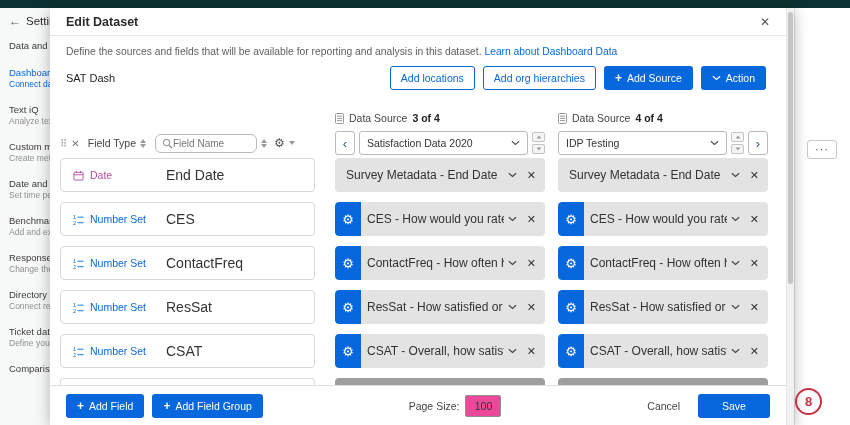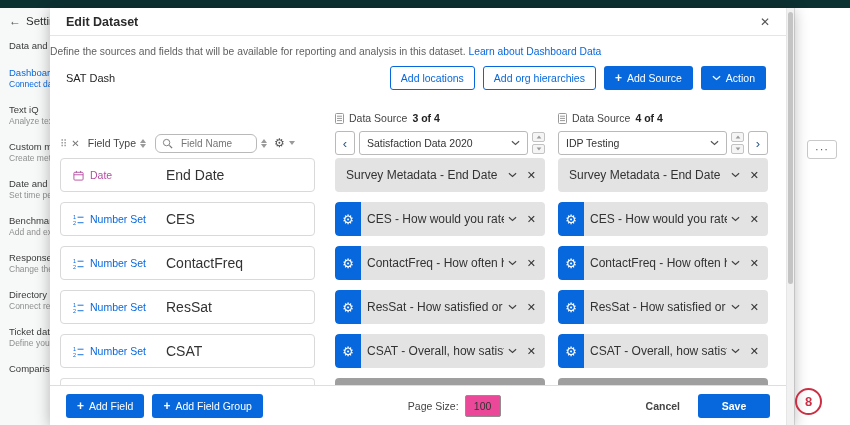--- a/index.html
+++ b/index.html
@@ -25,21 +25,21 @@
 
   
   .modal{position:absolute;top:8px;left:50px;width:744px;height:417px;background:#fff;z-index:5;box-shadow:0 2px 14px rgba(0,0,0,.28);}
   .mscroll{position:absolute;top:0;right:0;width:8px;height:100%;background:#f1f1f1;border-left:1px solid #e6e6e6;z-index:7;}
   .mthumb{position:absolute;top:4px;left:1px;width:5px;height:272px;border-radius:3px;background:#c4c4c4;}
 
   .mhead{position:absolute;top:0;left:0;right:8px;height:28px;border-bottom:1px solid #e5e5e5;display:flex;align-items:center;padding:0 16px;}
   .mtitle{font-size:12.5px;font-weight:bold;color:#2b2b2b;}
   .mclose{margin-left:auto;color:#555;font-size:12px;}
 
-  .mdesc{position:absolute;top:38px;left:0;right:34px;font-size:10.3px;color:#5f5f5f;}
+  .mdesc{position:absolute;top:38px;left:16px;right:34px;font-size:10.3px;color:#5f5f5f;}
   .mdesc a{color:#0768dd;text-decoration:none;}
 
   .trow{position:absolute;top:58px;left:16px;right:28px;display:flex;align-items:center;}
   .dsname{font-size:11px;color:#1f1f1f;}
   .tbtns{margin-left:auto;display:flex;gap:8px;border-radius:9px;}
   .btn{height:24px;border-radius:3px;font-size:10.5px;display:inline-flex;align-items:center;justify-content:center;padding:0 10px;gap:5px;border:1px solid transparent;white-space:nowrap;}
   .btn.outline{border-color:#0768dd;color:#0768dd;background:#fff;}
   .btn.solid{background:#0768dd;color:#fff;}
   .plus{font-weight:bold;font-size:12px;line-height:1;}
 
@@ -48,21 +48,21 @@
   .colhead.h3{left:285px;}
   .colhead.h4{left:508px;}
 
   .ftools{position:absolute;top:122px;left:10px;width:262px;height:26px;display:flex;align-items:center;}
   .drag{color:#9a9a9a;font-size:10px;margin-right:4px;}
   .smallx{color:#777;font-size:10px;margin-right:8px;}
   .ftlabel{font-size:10.5px;color:#444;}
   .sortpair{display:inline-flex;flex-direction:column;gap:1px;margin-left:4px;}
   .tri-up{width:0;height:0;border-left:3px solid transparent;border-right:3px solid transparent;border-bottom:4px solid #9a9a9a;}
   .tri-down{width:0;height:0;border-left:3px solid transparent;border-right:3px solid transparent;border-top:4px solid #9a9a9a;}
-  .searchbox{width:102px;height:19px;border:1px solid #b9b9b9;border-radius:6px;background:#fff;display:flex;align-items:center;padding:0 6px;gap:8px;margin-left:9px;}
+  .searchbox{width:102px;height:19px;border:1px solid #b9b9b9;border-radius:6px;background:#fff;display:flex;align-items:center;padding:0 6px;gap:0;margin-left:9px;}
   .searchbox input{border:none;outline:none;width:66px;font-size:10px;color:#333;font-family:inherit;background:transparent;}
   .toolgear{color:#555;font-size:12px;margin-left:7px;}
 
   .srcrow{position:absolute;top:122px;width:210px;height:26px;display:flex;align-items:center;}
   .srcrow.s3{left:285px;}
   .srcrow.s4{left:508px;}
   .navbtn{width:20px;height:24px;border:1px solid #b9b9b9;border-radius:3px;background:#fff;color:#25588f;font-size:13px;display:flex;align-items:center;justify-content:center;flex:none;margin-right:4px;}
   .navbtn.right{margin:0 0 0 4px;}
   .srcselect{flex:1;height:24px;border:1px solid #b9b9b9;border-radius:3px;background:#fff;display:flex;align-items:center;padding:0 7px;gap:4px;min-width:0;}
   .srcselect .slabel{flex:1;font-size:10.5px;color:#333;white-space:nowrap;overflow:hidden;}
@@ -90,21 +90,21 @@
 
   .partial{position:absolute;top:370px;height:14px;}
   .partial.pcard{left:10px;width:255px;background:#fff;border:1px solid #ddd;border-bottom:none;border-radius:4px 4px 0 0;}
   .partial.p3{left:285px;width:210px;background:#9f9f9f;border-radius:4px 4px 0 0;}
   .partial.p4{left:508px;width:210px;background:#9f9f9f;border-radius:4px 4px 0 0;}
 
   .mfoot{position:absolute;left:0;right:8px;bottom:0;height:40px;background:#fff;border-top:1px solid #dedede;display:flex;align-items:center;padding:0 16px;z-index:6;}
   .footleft{display:flex;gap:8px;}
   .footmid{flex:1;display:flex;align-items:center;justify-content:center;gap:6px;font-size:10.5px;color:#444;}
   .pgsize{width:36px;height:22px;border:1px solid #8f8f8f;border-radius:2px;text-align:center;font-size:10.5px;font-family:inherit;color:#333;background:#ec4899;}
-  .footright{display:flex;align-items:center;gap:18px;font-weight:bold;}
+  .footright{display:flex;align-items:center;gap:18px;}
   .cancel{font-size:10.5px;color:#444;}
   .savebtn{min-width:72px;}
 
   .redcircle{position:absolute;left:795px;top:388px;width:27px;height:27px;border:2px solid #cc2f44;border-radius:50%;color:#cc2f44;font-weight:bold;font-size:13px;display:flex;align-items:center;justify-content:center;z-index:9;}
 </style>
 </head>
 <body>
 
 <div class="canvas">
 

